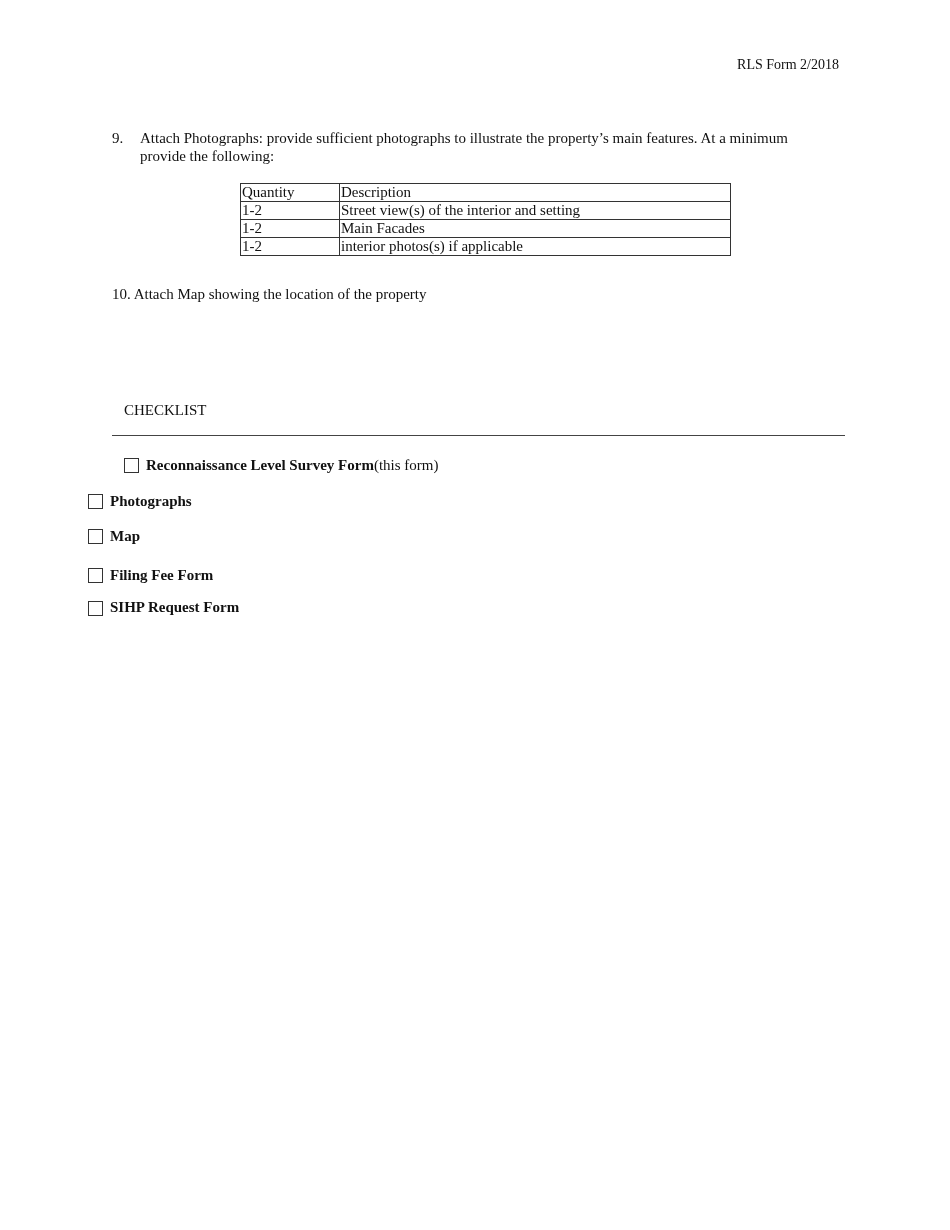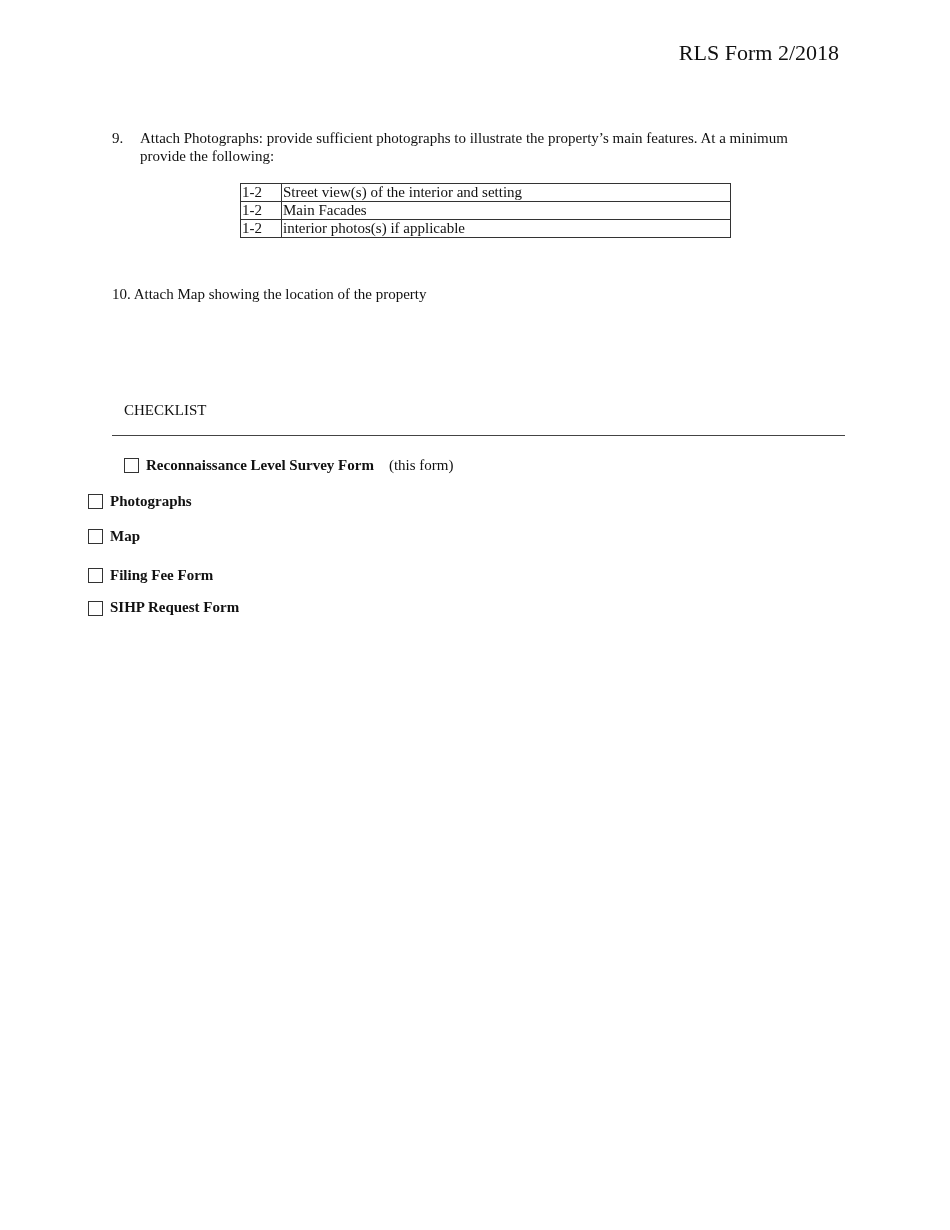--- a/index.html
+++ b/index.html
@@ -10,23 +10,23 @@
     body {
       width: 950px;
       height: 1230px;
       position: relative;
       font-family: "Liberation Serif", "DejaVu Serif", serif;
       color: #111111;
       overflow: hidden;
     }
     .page-header {
       position: absolute;
-      top: 43px;
+      top: 55px;
       right: 111px;
-      font-size: 22px;
+      font-size: 14px;
       line-height: 20px;
       text-align: right;
     }
     .item {
       position: absolute;
       font-size: 15px;
       line-height: 18px;
     }
     .item-9 {
       left: 112px;
@@ -91,34 +91,38 @@
     .checkbox {
       width: 15px;
       height: 15px;
       border: 1px solid #333333;
       box-sizing: border-box;
       margin-right: 7px;
       background: #ffffff;
       flex: none;
     }
     .check-label { font-weight: bold; }
-    .check-note { font-weight: normal; margin-left: 15px; }
+    .check-note { font-weight: normal; margin-left: 0; }
   </style>
 </head>
 <body>
 
 <div class="page-header">RLS Form 2/2018</div>
 
 <div class="item item-9">
   <span class="num">9.</span>
   <div class="text">Attach Photographs: provide sufficient photographs to illustrate the property’s main features. At a minimum provide the following:</div>
 </div>
 
 <table class="photo-table">
   <tbody>
+      <tr>
+    <th class="col-qty">Quantity</th>
+    <th>Description</th>
+  </tr>
   <tr>
     <td>1-2</td>
     <td>Street view(s) of the interior and setting</td>
   </tr>
   <tr>
     <td>1-2</td>
     <td>Main Facades</td>
   </tr>
   <tr>
     <td>1-2</td>

